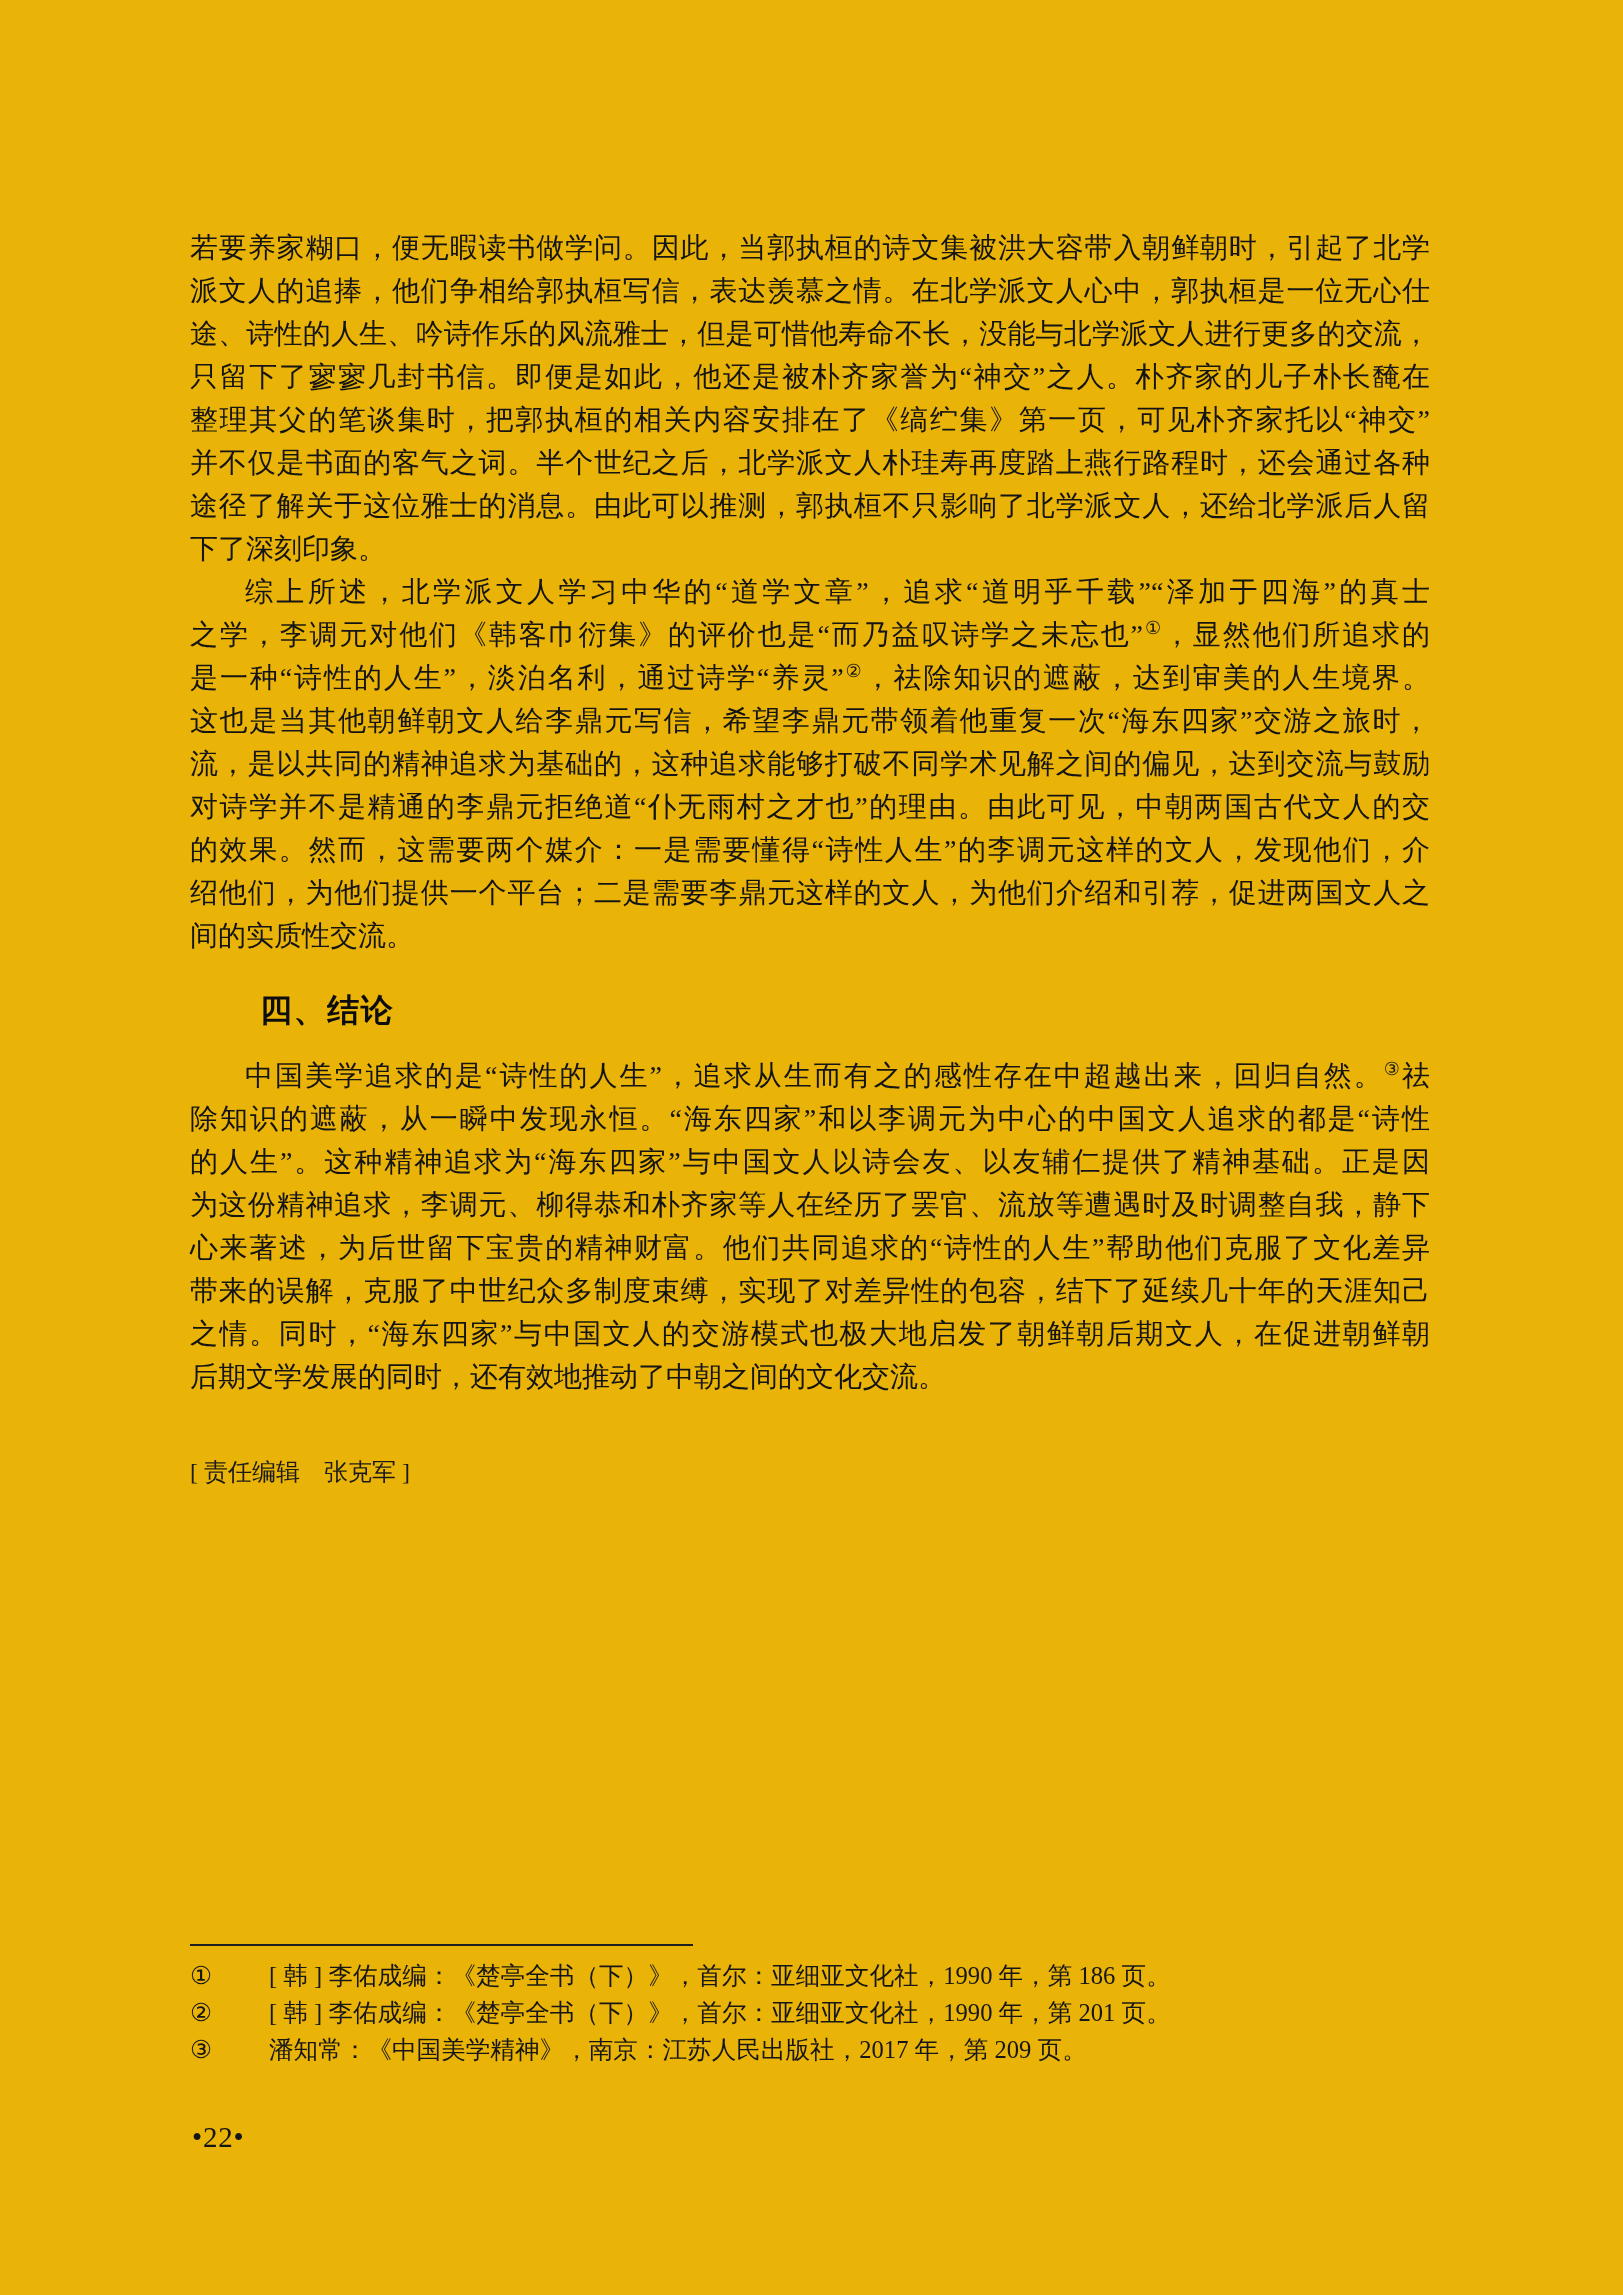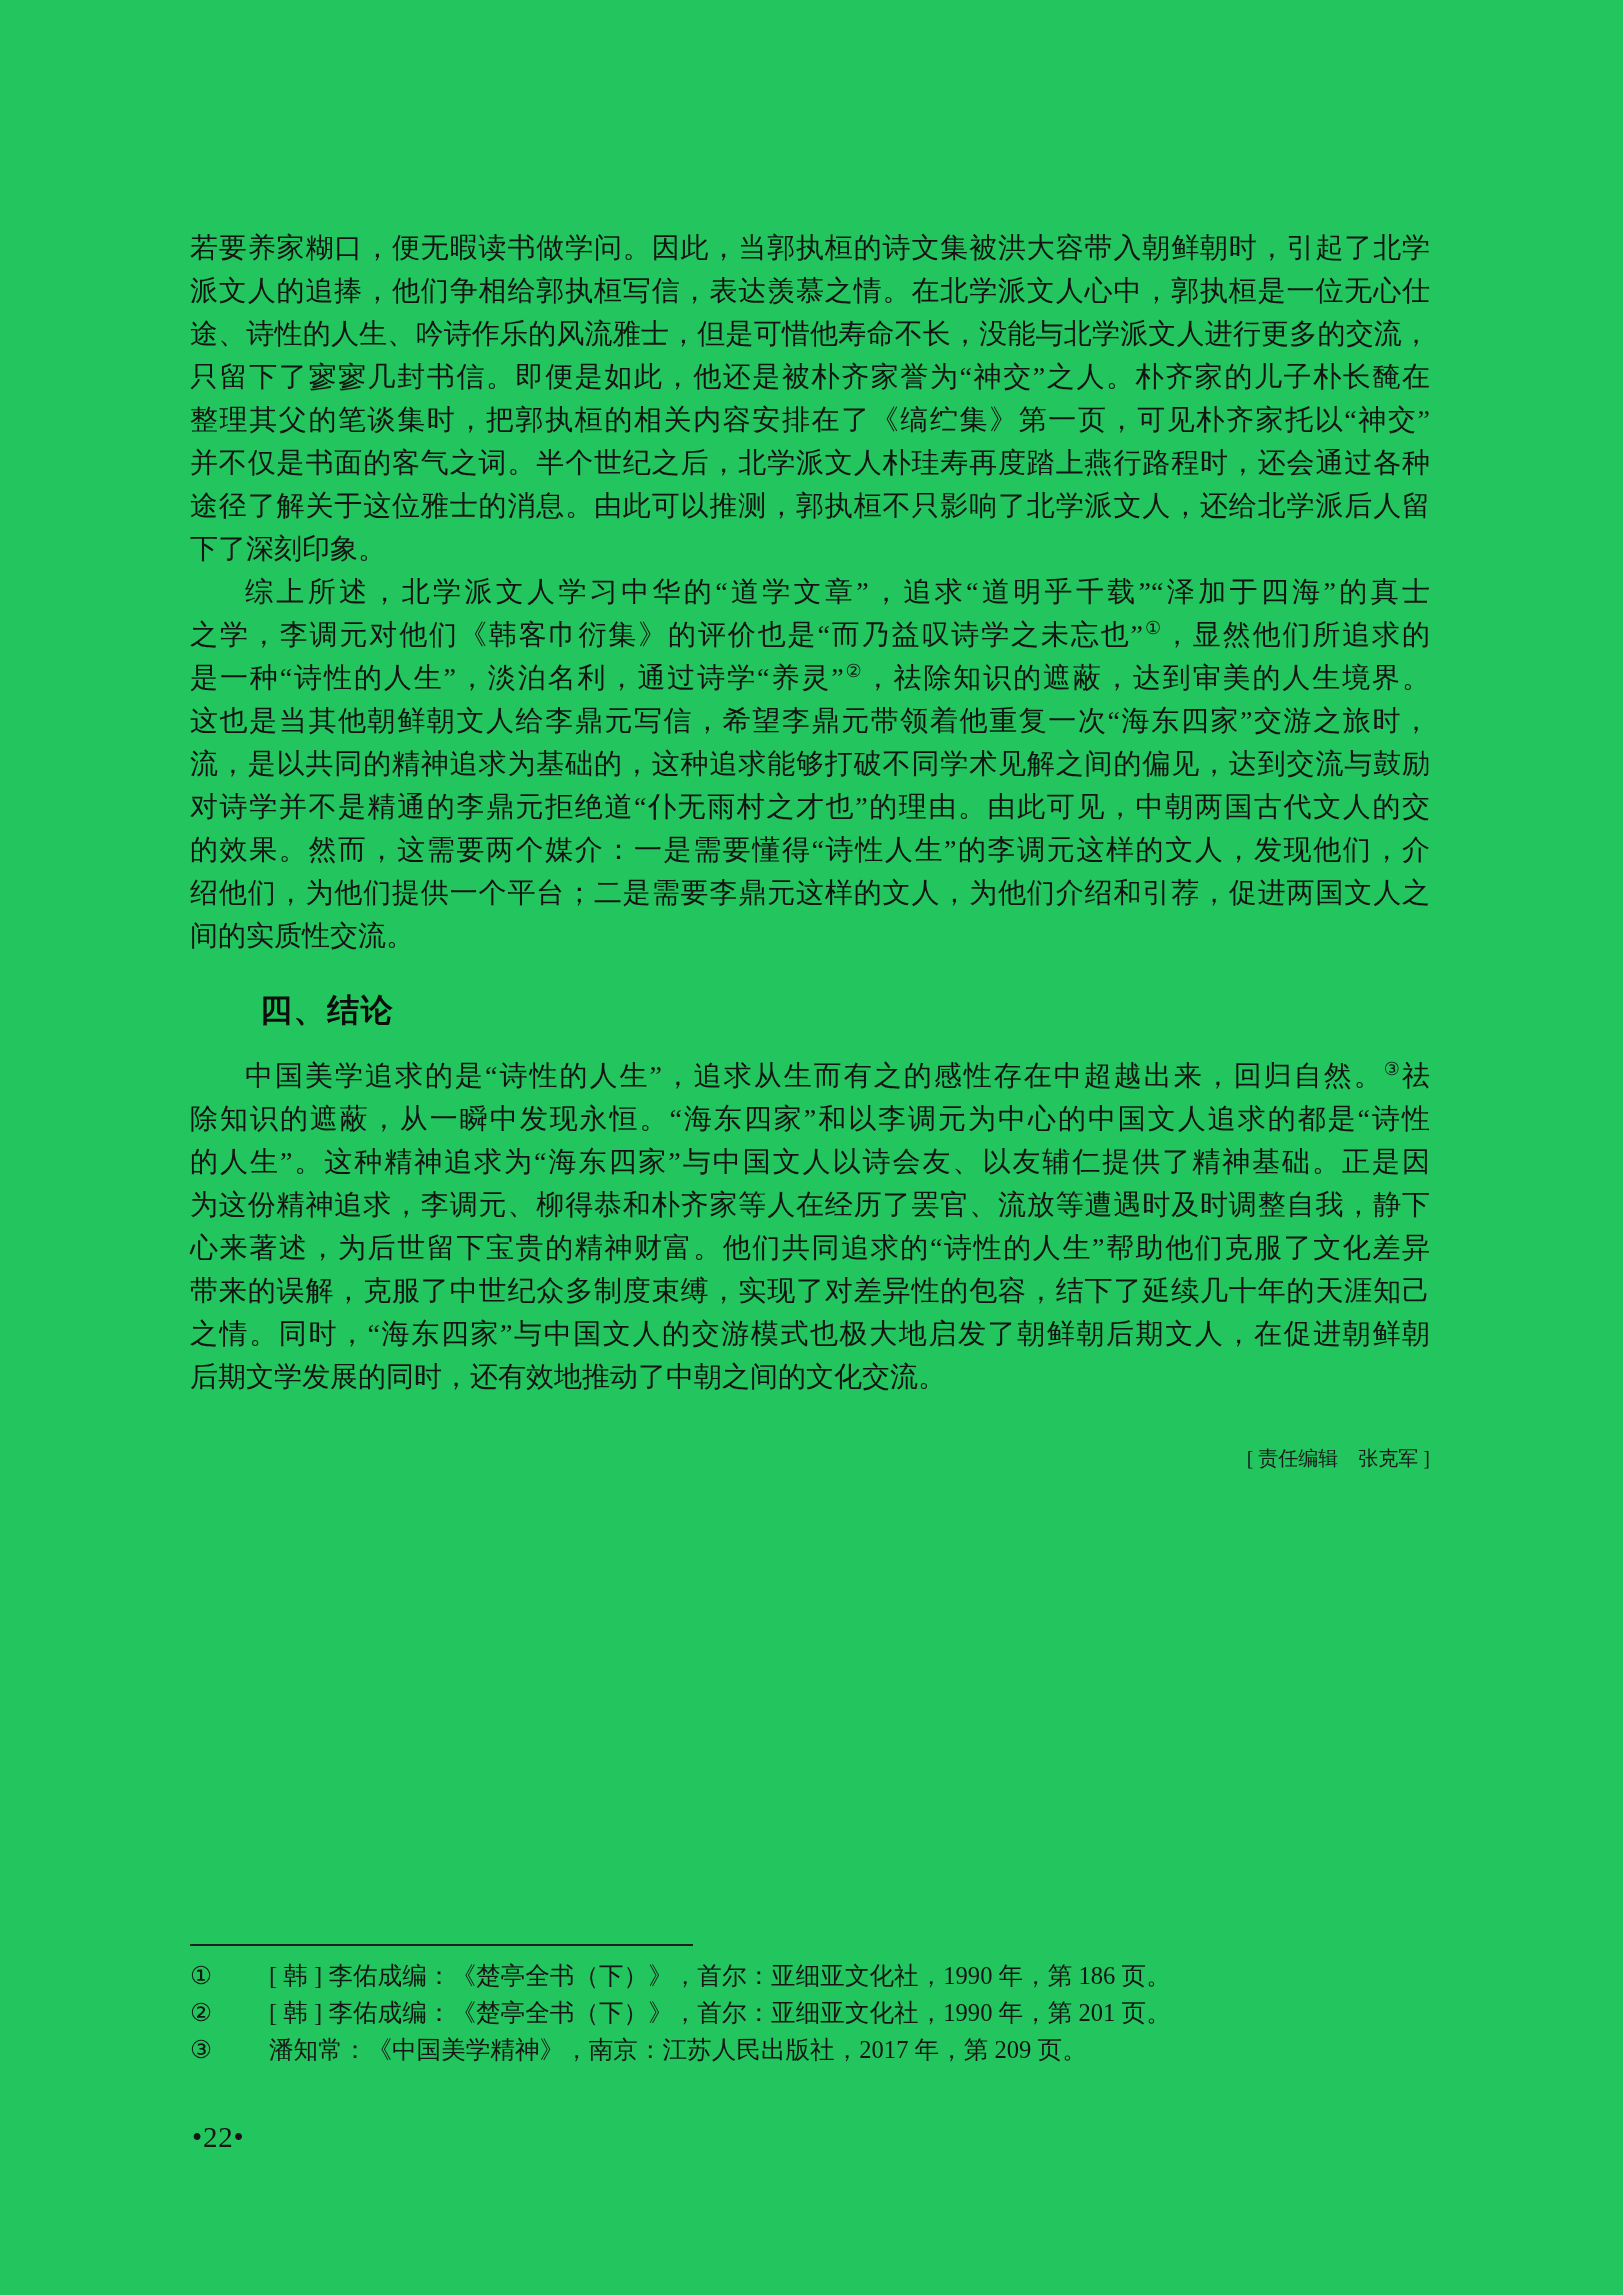--- a/index.html
+++ b/index.html
@@ -4,21 +4,21 @@
 <style>
   html, body { margin: 0; padding: 0; }
   body {
     width: 1623px; height: 2295px;
     background: #f4f4f2;
     font-family: "Liberation Serif", "DejaVu Serif", serif;
   }
   #page {
     position: relative;
     width: 1623px; height: 2295px;
-    background: #22c55e;
+    background: #eab308;
     color: #111;
     overflow: hidden;
   }
   
   #text-block {
     position: absolute;
     left: 190px; top: 226px;
     width: 1240px;
     font-size: 28px;
     line-height: 43px;
@@ -41,25 +41,25 @@
     margin: 32px 0 22px 70px;
     height: 43px;
     line-height: 43px;
     font-family: Liberation Serif, serif;
     font-weight: 700;
     font-size: 32px;
     color: #0d0d0d;
     letter-spacing: 1.6px;
   }
   #editor-credit {
-    margin-top: 39px;
+    margin-top: 53px;
     height: 43px;
     line-height: 43px;
-    text-align: right;
-    font-size: 20px;
+    text-align: left;
+    font-size: 24px;
     color: #1a1a1a;
   }
   
   #footnotes {
     position: absolute;
     left: 190px; top: 1944px;
     width: 1240px;
     font-size: 24.6px;
     line-height: 37px;
     color: #161616;

